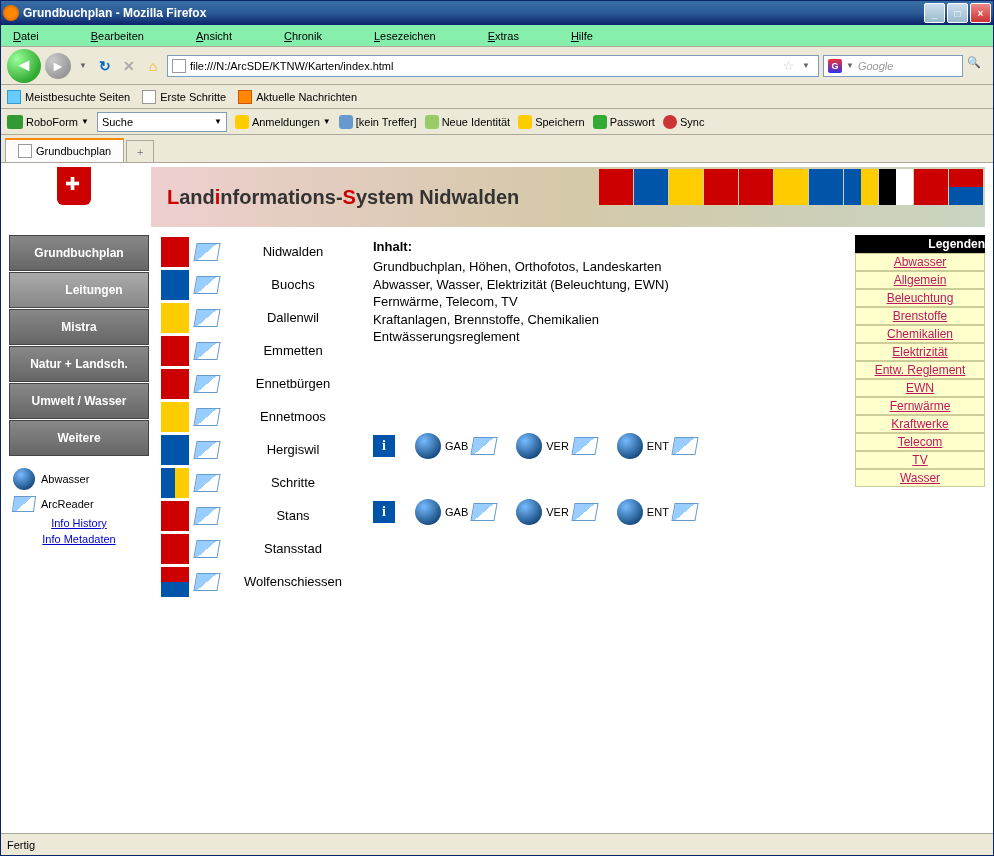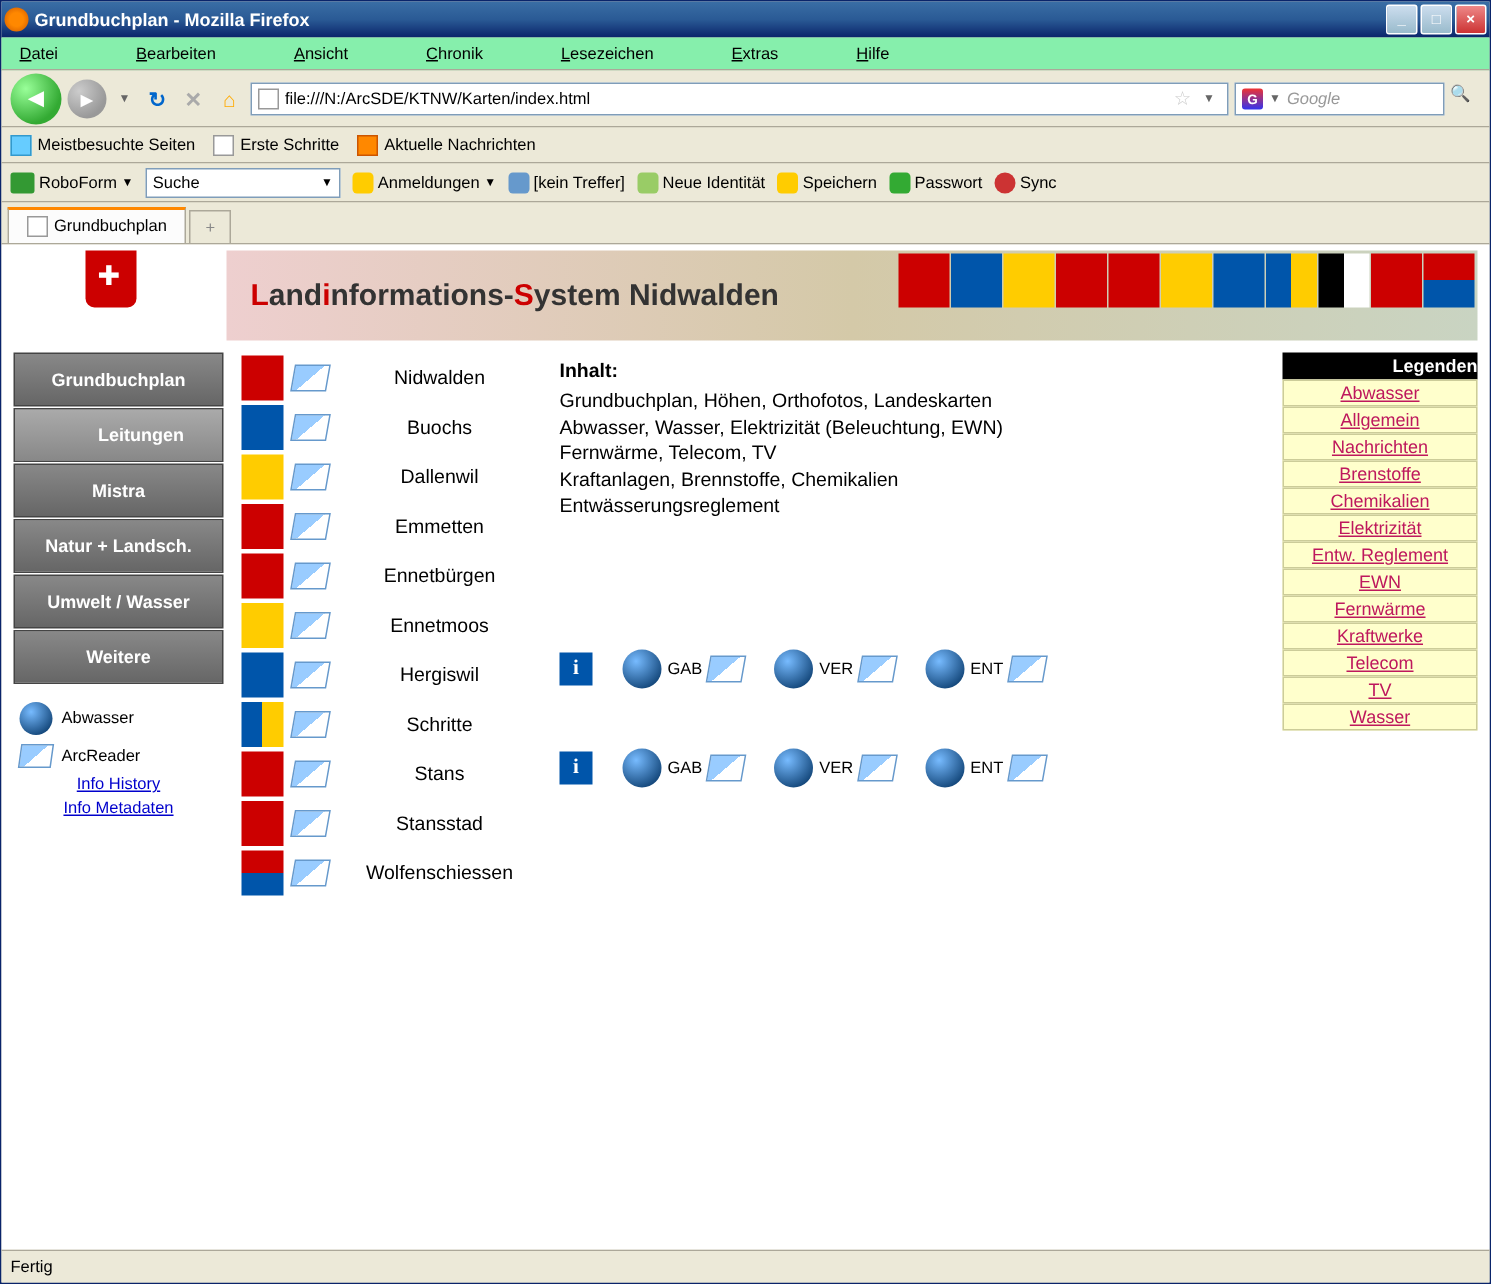--- a/index.html
+++ b/index.html
@@ -387,21 +387,21 @@
                 <span class="reader-md"></span>
               </div>
           </div>
         </div>
 
         <div class="legend">
           <div class="legend-hdr">Legenden</div>
           <div id="legend-items">
               <div class="legend-item"><a>Abwasser</a></div>
               <div class="legend-item"><a>Allgemein</a></div>
-              <div class="legend-item"><a>Nachrichten</a></div>
+              <div class="legend-item"><a>Beleuchtung</a></div>
               <div class="legend-item"><a>Brenstoffe</a></div>
               <div class="legend-item"><a>Chemikalien</a></div>
               <div class="legend-item"><a>Elektrizität</a></div>
               <div class="legend-item"><a>Entw. Reglement</a></div>
               <div class="legend-item"><a>EWN</a></div>
               <div class="legend-item"><a>Fernwärme</a></div>
               <div class="legend-item"><a>Kraftwerke</a></div>
               <div class="legend-item"><a>Telecom</a></div>
               <div class="legend-item"><a>TV</a></div>
               <div class="legend-item"><a>Wasser</a></div>

